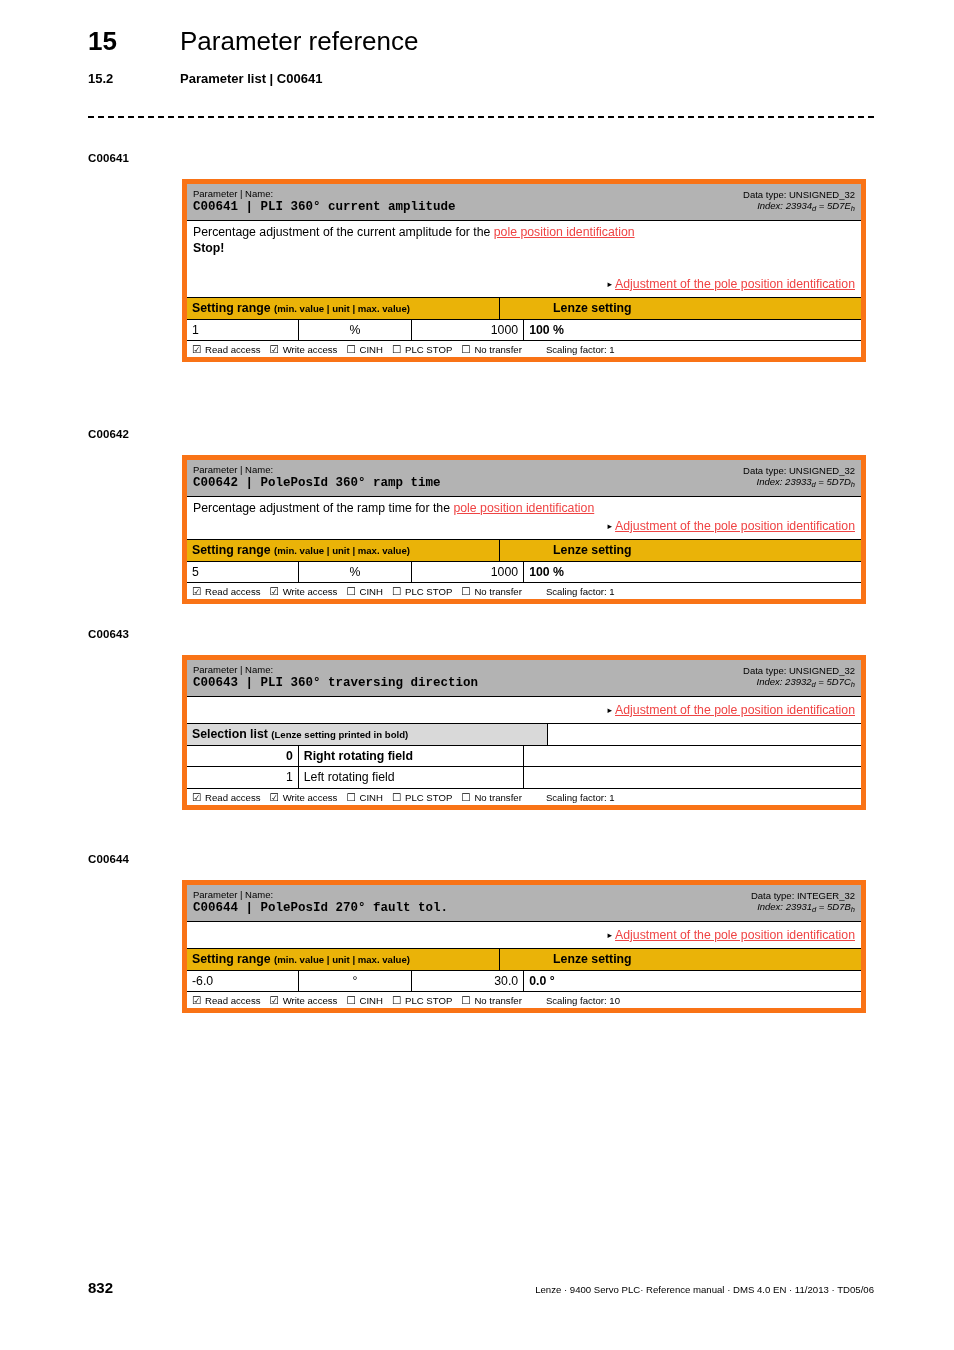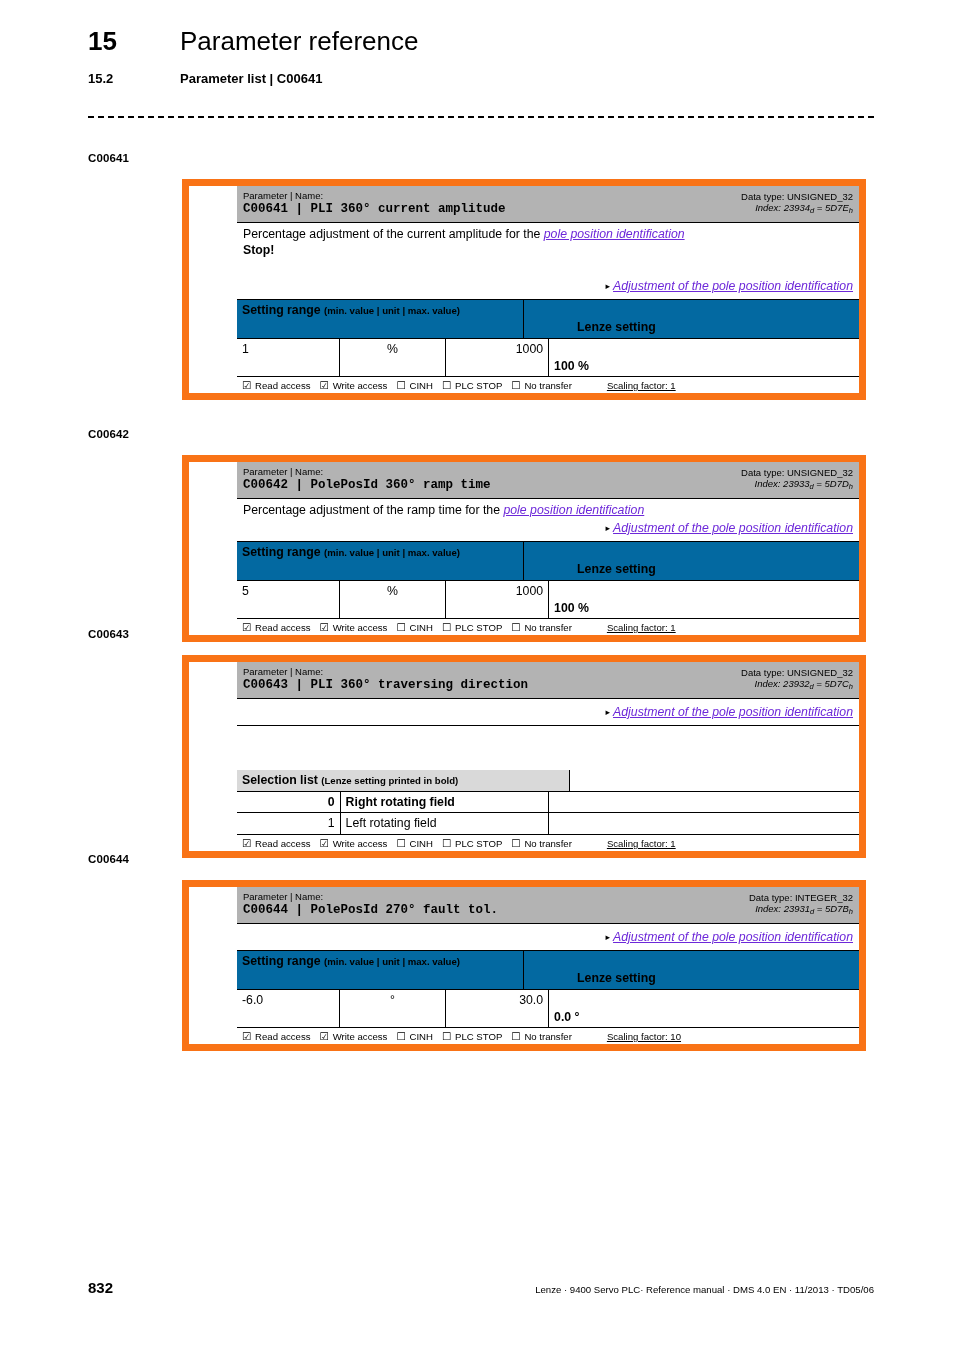--- a/index.html
+++ b/index.html
@@ -71,24 +71,23 @@
     top: 0px;
     font-size: 11.5px;
     font-weight: bold;
     letter-spacing: 0.1px;
   }
   .ptable {
     position: absolute;
     left: 94px;
     top: 27px;
     width: 684px;
-    border: 7px solid #f97316;
+    border: 5px solid #f97316;
     box-sizing: border-box;
     background: #ffffff;
-    padding-left: 48px;
   }
 
   
   .ph {
     background: #b3b3b3;
     border-bottom: 1px solid #000000;
     padding: 4px 6px 5px 6px;
     display: flex;
     justify-content: space-between;
     align-items: flex-start;
@@ -105,76 +104,75 @@
   
   .pdesc {
     padding: 4px 6px 4px 6px;
     font-size: 12.3px;
     line-height: 1.30;
     box-sizing: border-box;
     position: relative;
   }
   .pdesc .bold { font-weight: bold; }
   .link {
-    color: #6d28d9;
+    color: #ef4444;
     text-decoration: underline;
-    font-style: italic;
   }
   .xref {
     text-align: right;
     margin-top: 2px;
   }
   .xref .arrow {
     color: #000000;
     font-size: 9px;
     margin-right: 3px;
     display: inline-block;
     vertical-align: 1px;
   }
 
   
   .srow {
     display: flex;
     border-top: 1px solid #000000;
     box-sizing: border-box;
   }
-  .srow.head { background: #0369a1; gap: 48px; }
+  .srow.head { background: #eab308; gap: 48px; }
   .cell {
     box-sizing: border-box;
     padding: 3px 5px 3px 5px;
     font-size: 12.3px;
     line-height: 1.2;
   }
   .c-range { width: 341px; border-right: 1px solid #000000; }
   .c-min  { width: 113px; border-right: 1px solid #000000; }
   .c-unit { width: 115px; border-right: 1px solid #000000; text-align: center; }
   .c-max  { width: 113px; border-right: 1px solid #000000; text-align: right; }
-  .c-lenze { width: 341px; margin-top: 17px; }
+  .c-lenze { width: 341px; }
   .bold { font-weight: bold; }
   .sr-title { font-size: 12.3px; font-weight: bold; }
   .sr-sub { font-size: 9.6px; font-weight: bold; }
 
   
-  .c-sel-head { width: 394px; border-right: 1px solid #000000; background: #d9d9d9; margin-top: 44px; }
+  .c-sel-head { width: 394px; border-right: 1px solid #000000; background: #d9d9d9; }
   .c-sel-blank { width: 341px; background: #ffffff; }
   .c-sel-num { width: 113px; border-right: 1px solid #000000; text-align: right; }
   .c-sel-label { width: 228px; border-right: 1px solid #000000; }
 
   
   .accessrow {
     display: flex;
     align-items: center;
     border-top: 1px solid #000000;
     padding: 2px 5px 2px 5px;
     font-size: 9.6px;
     box-sizing: border-box;
   }
   .acc-item { margin-right: 9px; white-space: nowrap; }
   .acc-box { font-size: 10.5px; margin-right: 1px; }
-  .acc-scaling { margin-left: 26px; white-space: nowrap; text-decoration: underline; }
+  .acc-scaling { margin-left: 15px; white-space: nowrap; }
 
   
   .footer {
     position: absolute;
     left: 88px;
     top: 1279px;
     width: 786px;
     display: flex;
     justify-content: space-between;
     align-items: baseline;

